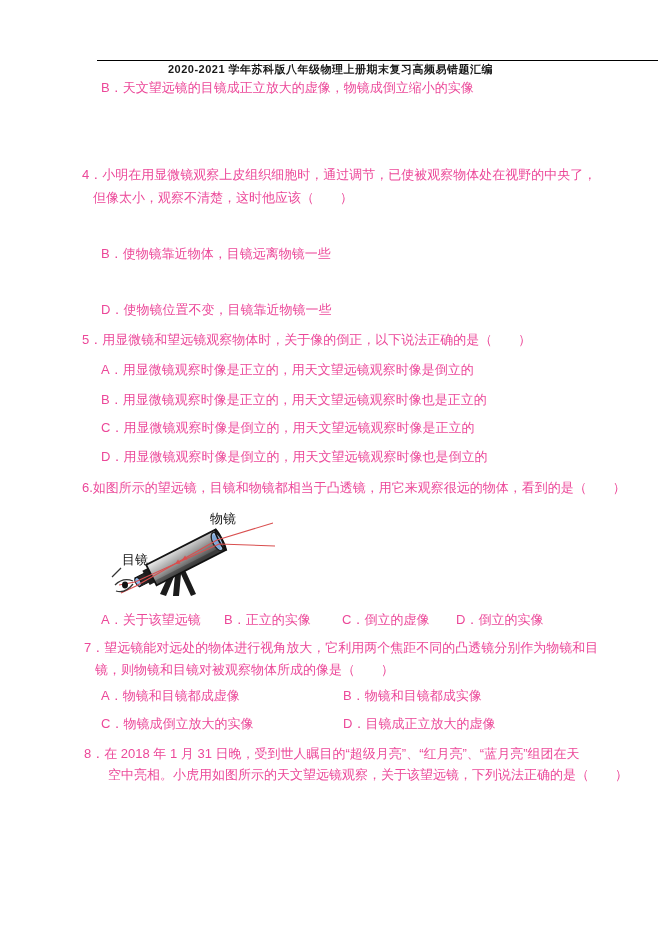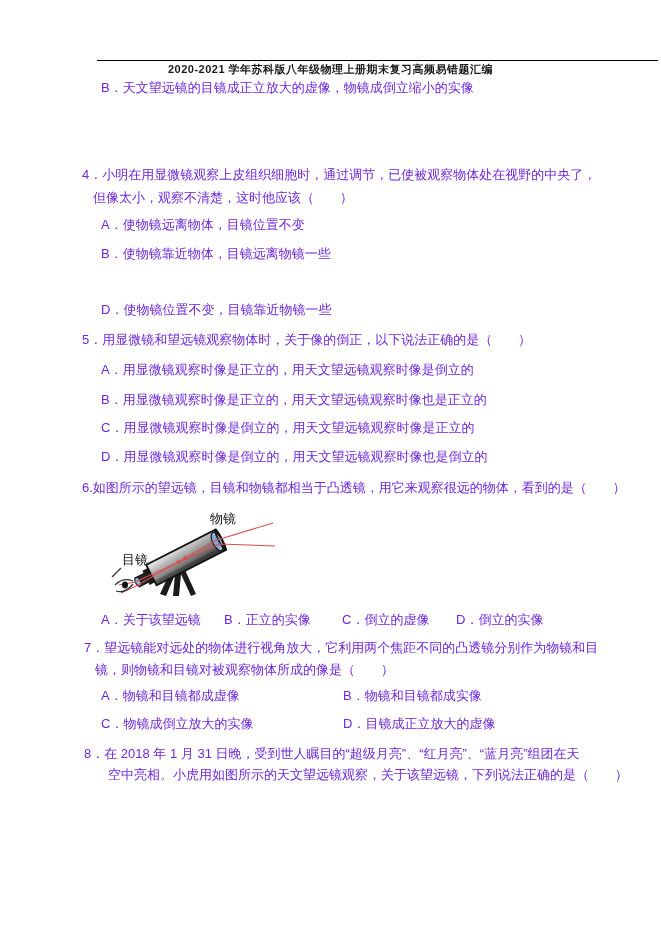--- a/index.html
+++ b/index.html
@@ -15,38 +15,37 @@
     position:absolute;top:37px;left:0;width:661px;
     text-align:center;font-size:11px;font-weight:bold;color:#1a1a1a;
     letter-spacing:0.5px;white-space:pre;margin-top:25px;
   }
   .hdr-rule{
     position:absolute;top:60px;left:97px;width:561px;height:0;
     border-top:1.6px solid #000;
   }
   .t{
     position:absolute;white-space:pre;
-    font-size:13px;line-height:15px;color:#6d28d9;
+    font-size:13px;line-height:15px;color:#ec4899;
   }
   .fig{position:absolute;top:498px;left:85px;}
   .fig text{font-size:13px;fill:#141414;font-family:"Liberation Sans","DejaVu Sans",sans-serif;}
 </style>
 </head>
 <body>
 
 <div class="page">
 
   <div class="hdr">2020-2021 学年苏科版八年级物理上册期末复习高频易错题汇编</div>
   <div class="hdr-rule"></div>
 
   <div class="t" style="top:80px;left:101px">B．天文望远镜的目镜成正立放大的虚像，物镜成倒立缩小的实像</div>
 
   <div class="t" style="top:167px;left:82px">4．小明在用显微镜观察上皮组织细胞时，通过调节，已使被观察物体处在视野的中央了，</div>
   <div class="t" style="top:190px;left:93px">但像太小，观察不清楚，这时他应该（　　）</div>
-  <div class="t" style="top:217px;left:101px">A．使物镜远离物体，目镜位置不变</div>
   <div class="t" style="top:246px;left:101px">B．使物镜靠近物体，目镜远离物镜一些</div>
   <div class="t" style="top:302px;left:101px">D．使物镜位置不变，目镜靠近物镜一些</div>
 
   <div class="t" style="top:332px;left:82px">5．用显微镜和望远镜观察物体时，关于像的倒正，以下说法正确的是（　　）</div>
   <div class="t" style="top:362px;left:101px">A．用显微镜观察时像是正立的，用天文望远镜观察时像是倒立的</div>
   <div class="t" style="top:392px;left:101px">B．用显微镜观察时像是正立的，用天文望远镜观察时像也是正立的</div>
   <div class="t" style="top:420px;left:101px">C．用显微镜观察时像是倒立的，用天文望远镜观察时像是正立的</div>
   <div class="t" style="top:449px;left:101px">D．用显微镜观察时像是倒立的，用天文望远镜观察时像也是倒立的</div>
 
   <div class="t" style="top:480px;left:82px">6.如图所示的望远镜，目镜和物镜都相当于凸透镜，用它来观察很远的物体，看到的是（　　）</div>

